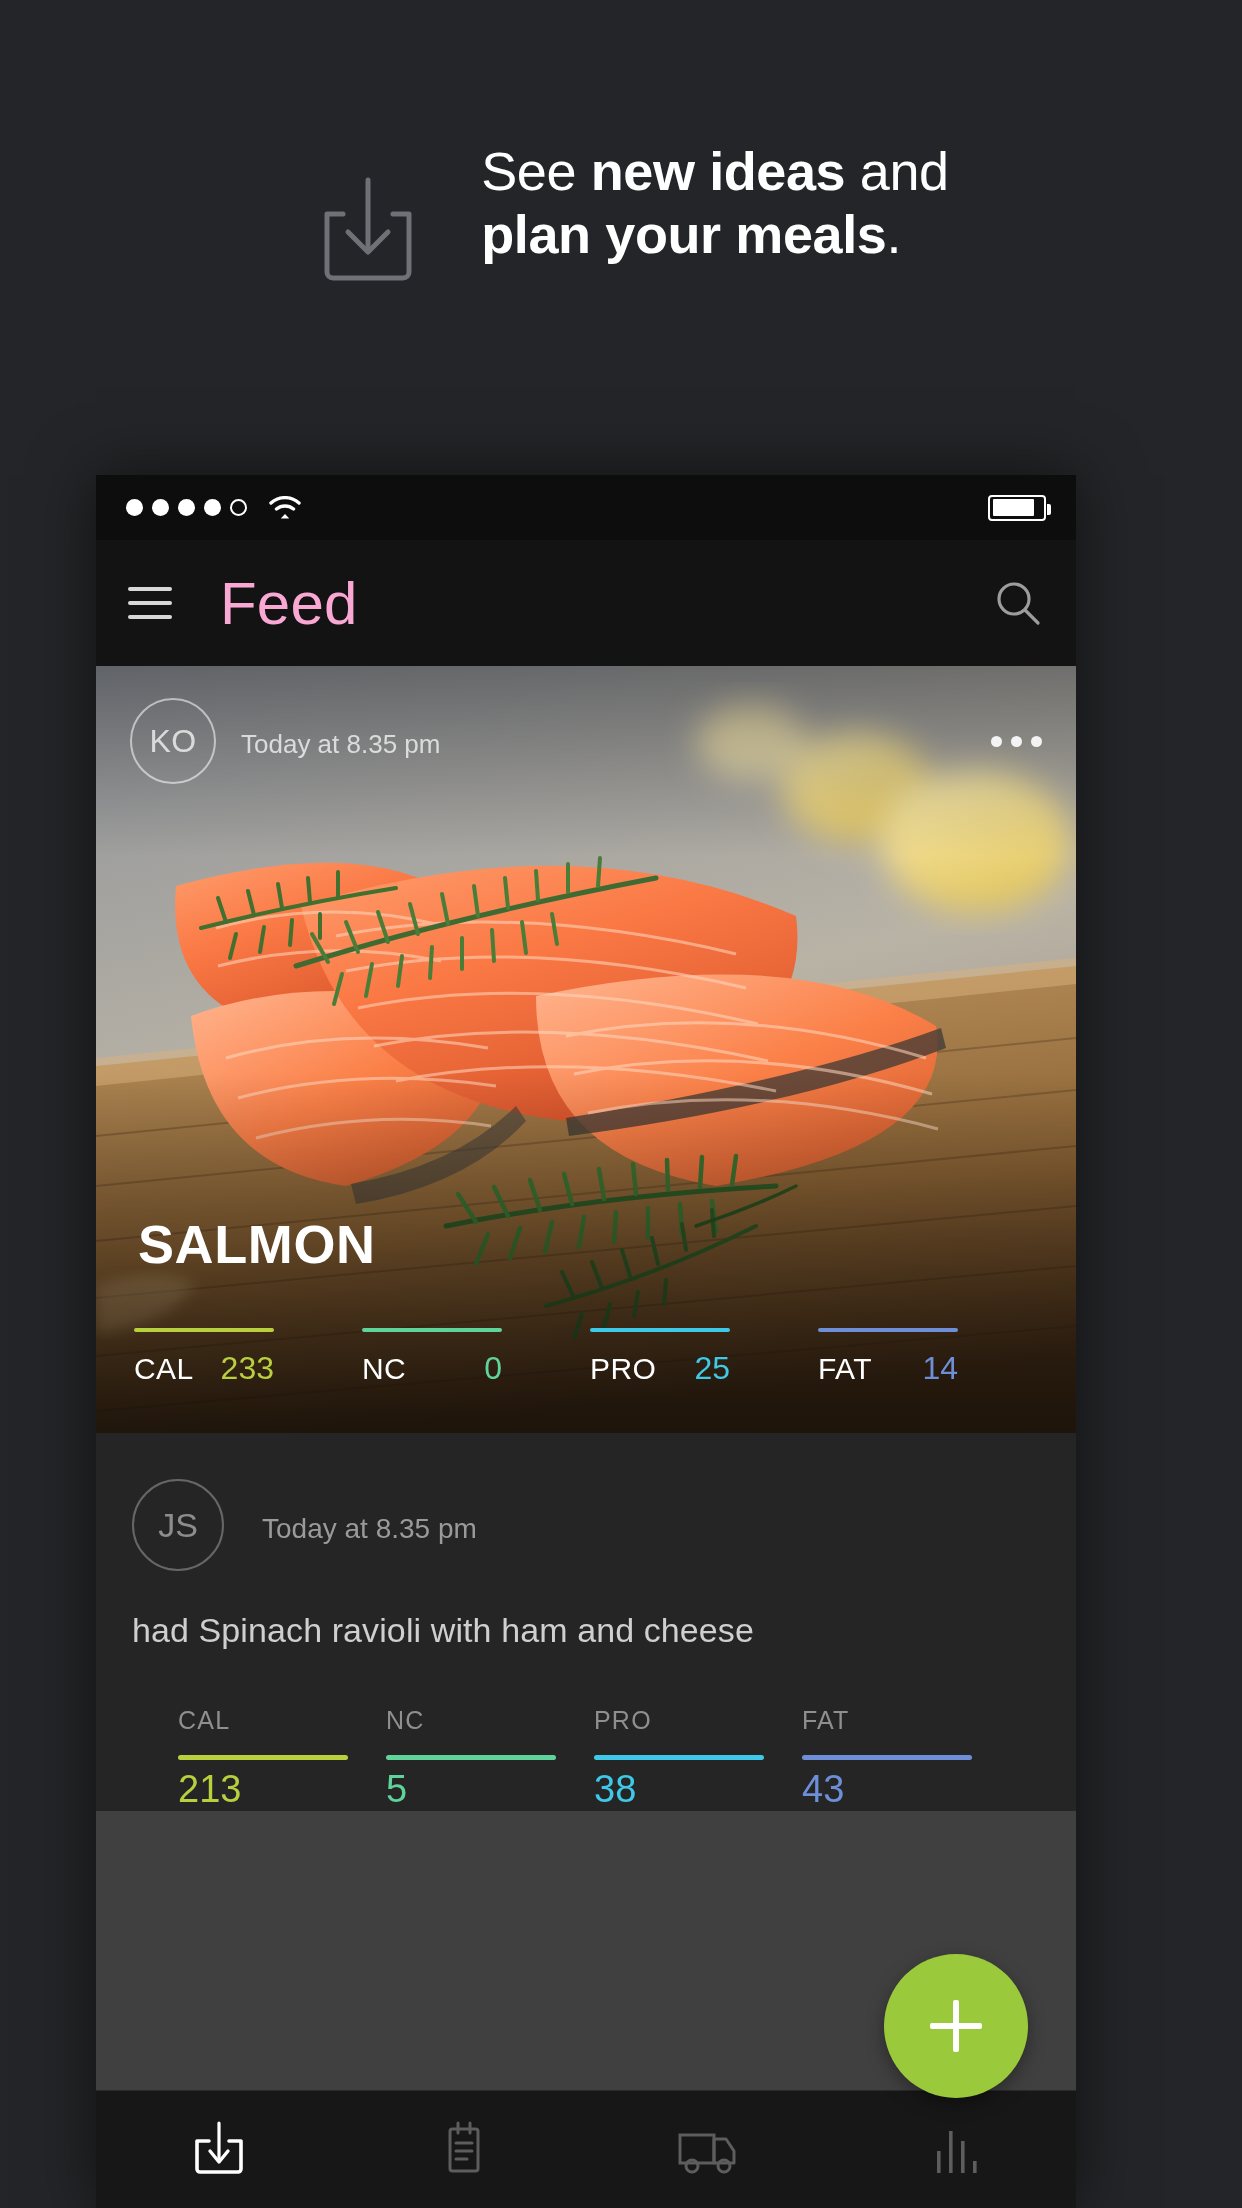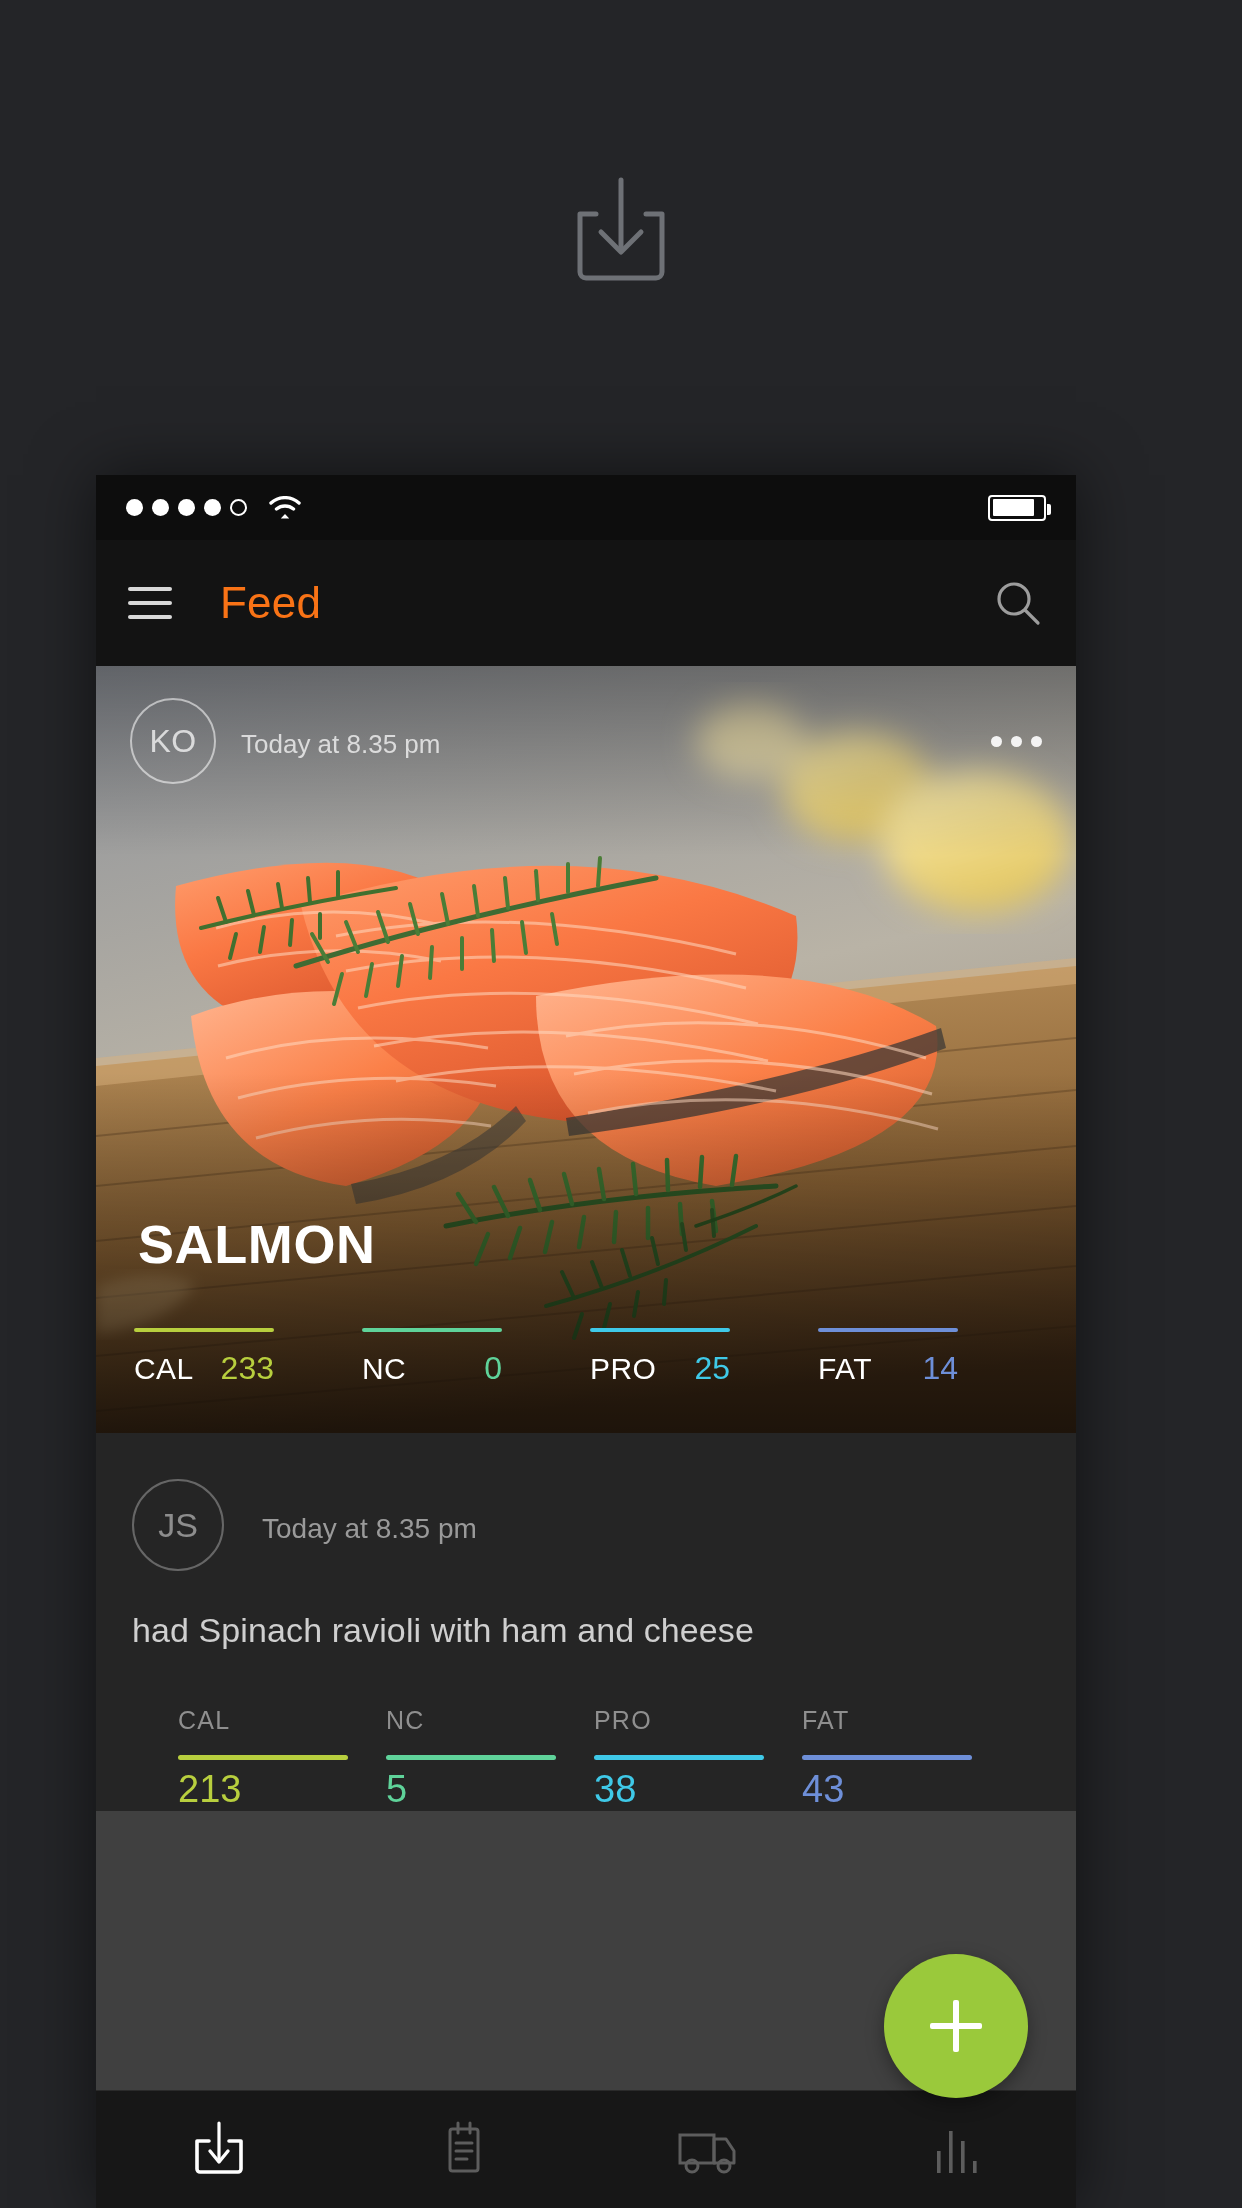--- a/index.html
+++ b/index.html
@@ -73,21 +73,21 @@
   
   .appbar {
     height:126px;
     background:#131313;
     display:flex; align-items:center;
     padding:0 32px;
   }
   .hamburger { width:44px; height:32px; display:flex; flex-direction:column; justify-content:space-between; flex:none; }
   .hamburger i { display:block; height:4px; background:#d8d8d8; border-radius:2px; }
   .appbar-title {
-    color:#f97316; font-size:44px; font-weight:400;
+    color:#f9a8d4; font-size:60px; font-weight:400;
     margin-left:48px; letter-spacing:.2px; flex:1;
   }
   .search-ico { width:52px; height:52px; position:relative; flex:none; }
 
   
   .feed { height:1542px; overflow:hidden; background:#404040; }
 
   
   .photo-card { position:relative; height:767px; overflow:hidden; }
   .photo-bg { position:absolute; inset:0; }
@@ -178,20 +178,28 @@
 <body>
 
 <div class="promo">
   <div class="promo-inner">
     <div class="promo-icon">
       <svg width="150" height="135" viewBox="0 0 150 135">
         <path d="M34 52 h16 M34 52 v58 a6 6 0 0 0 6 6 h70 a6 6 0 0 0 6 -6 v-58 h-16" fill="none" stroke="#6e7176" stroke-width="5" stroke-linecap="round" stroke-linejoin="round"></path>
         <path d="M75 18 v70" fill="none" stroke="#6e7176" stroke-width="5" stroke-linecap="round"></path>
         <path d="M55 70 L75 90 L95 70" fill="none" stroke="#6e7176" stroke-width="5" stroke-linecap="round" stroke-linejoin="round"></path>
       </svg>
+    </div>
+    <div class="promo-headline">
+      <span class="promo-line">
+        <span>See </span><b>new ideas</b><span> and</span>
+      </span>
+      <span class="promo-line">
+        <b>plan your meals</b><span>.</span>
+      </span>
     </div>
   </div>
 </div>
 
 <div class="phone">
 
   <div class="statusbar">
     <div class="sig">
       <i></i>
         <i></i>

